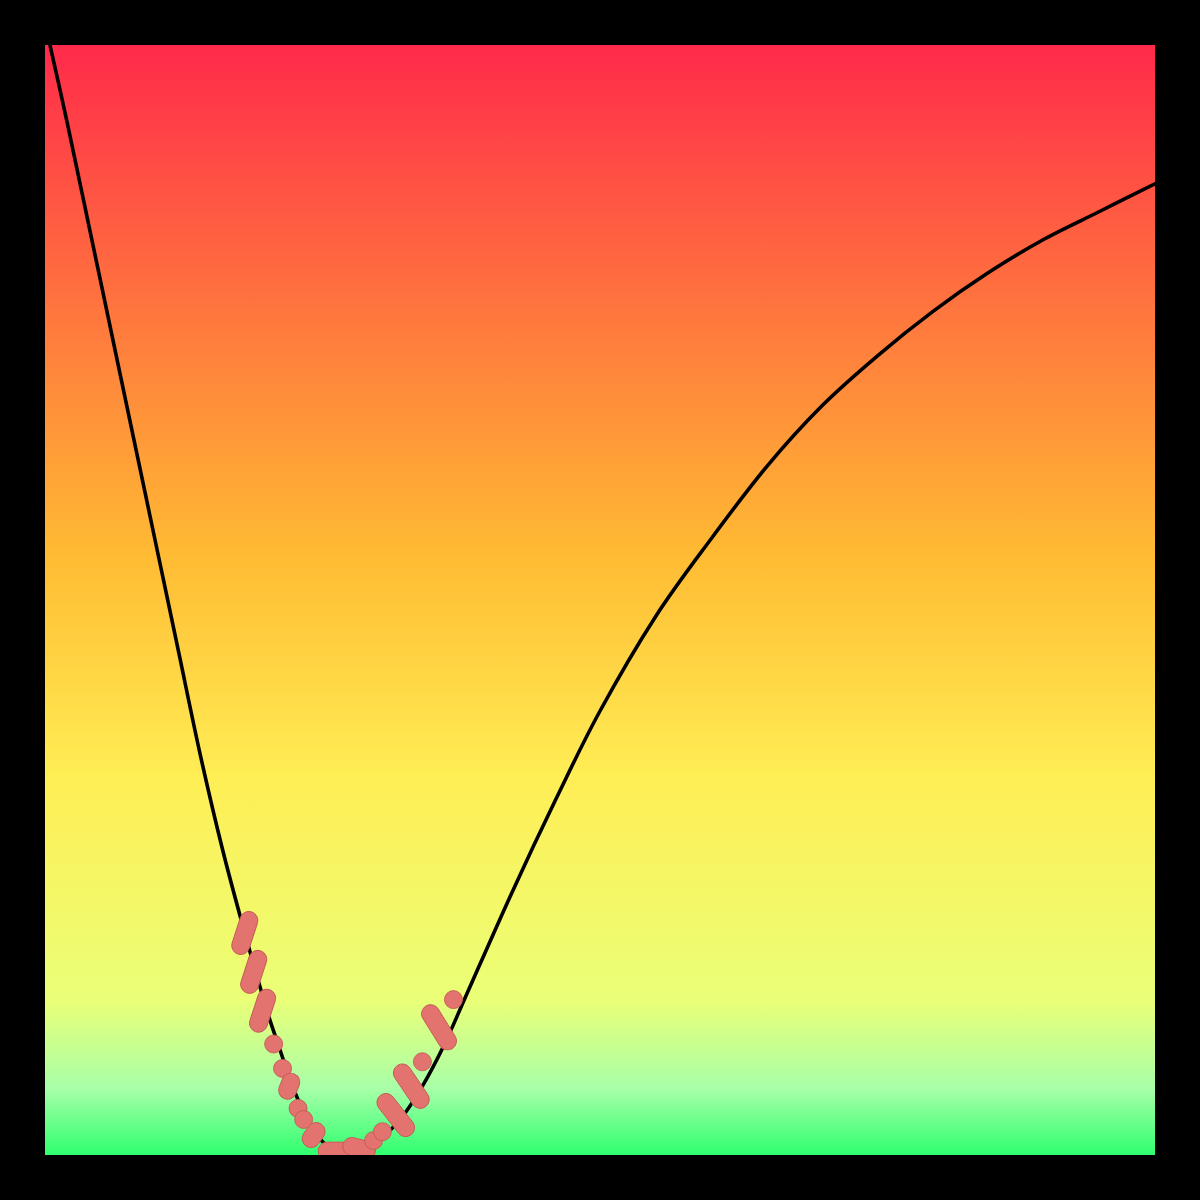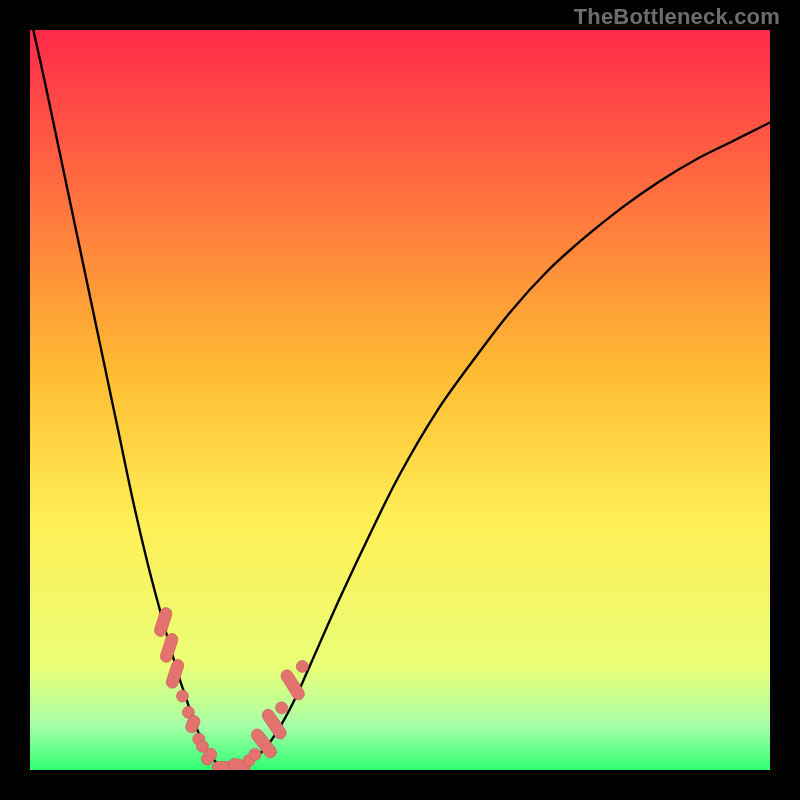--- a/index.html
+++ b/index.html
@@ -35,21 +35,20 @@
     font-weight: 600;
     letter-spacing: .2px;
     user-select: none;
   }
   svg { display: block; }
 </style>
 </head>
 <body>
 
 <div class="frame">
-  <div class="watermark">TheBottleneck.com</div>
   <div class="plot-area">
     <svg id="chart-svg" width="740" height="740" viewBox="0 0 740 740">
       <defs>
         <linearGradient id="bg-grad" x1="0" y1="0" x2="0" y2="1">
           <stop id="g0" offset="0%" stop-color="#ff2a4a"></stop>
           <stop id="g1" offset="46%" stop-color="#ffbb33"></stop>
           <stop id="g2" offset="66%" stop-color="#ffee55"></stop>
           <stop id="g3" offset="86%" stop-color="#eaff77"></stop>
           <stop id="g4" offset="94%" stop-color="#a8ffa8"></stop>
           <stop id="g5" offset="100%" stop-color="#2fff70"></stop>

